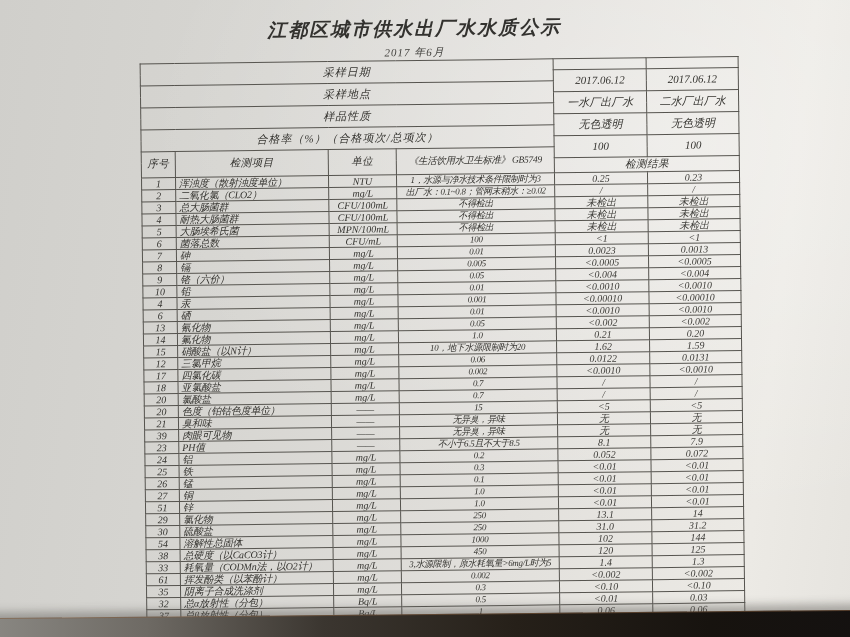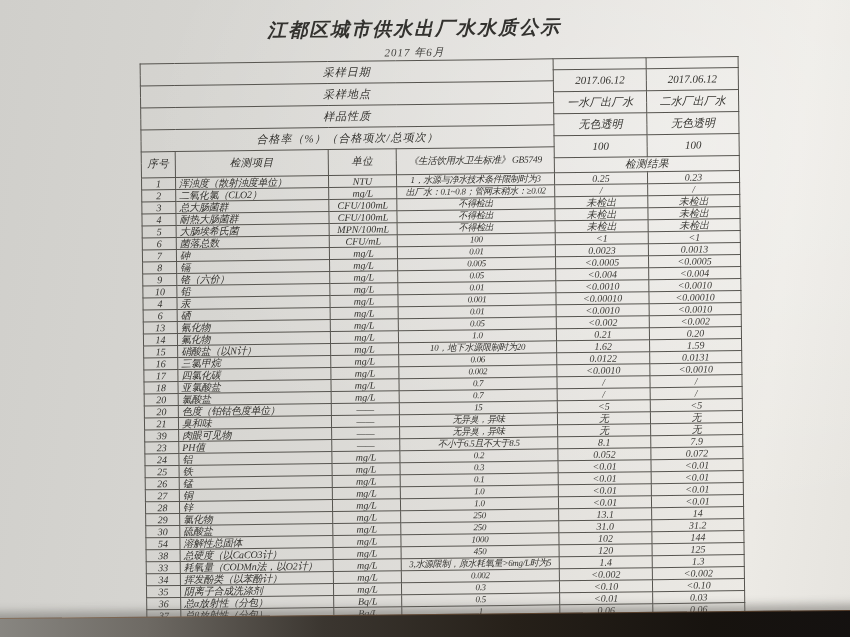--- a/index.html
+++ b/index.html
@@ -235,21 +235,21 @@
             </tr>
             <tr class="data">
               <td class="no">15</td>
               <td class="item">硝酸盐（以N计）</td>
               <td class="unit">mg/L</td>
               <td class="std">10，地下水源限制时为20</td>
               <td class="res">1.62</td>
               <td class="res">1.59</td>
             </tr>
             <tr class="data">
-              <td class="no">16</td>
+              <td class="no">12</td>
               <td class="item">三氯甲烷</td>
               <td class="unit">mg/L</td>
               <td class="std">0.06</td>
               <td class="res">0.0122</td>
               <td class="res">0.0131</td>
             </tr>
             <tr class="data">
               <td class="no">17</td>
               <td class="item">四氯化碳</td>
               <td class="unit">mg/L</td>
@@ -331,21 +331,21 @@
             </tr>
             <tr class="data">
               <td class="no">27</td>
               <td class="item">铜</td>
               <td class="unit">mg/L</td>
               <td class="std">1.0</td>
               <td class="res">&lt;0.01</td>
               <td class="res">&lt;0.01</td>
             </tr>
             <tr class="data">
-              <td class="no">28</td>
+              <td class="no">51</td>
               <td class="item">锌</td>
               <td class="unit">mg/L</td>
               <td class="std">1.0</td>
               <td class="res">&lt;0.01</td>
               <td class="res">&lt;0.01</td>
             </tr>
             <tr class="data">
               <td class="no">29</td>
               <td class="item">氯化物</td>
               <td class="unit">mg/L</td>
@@ -379,37 +379,37 @@
             </tr>
             <tr class="data">
               <td class="no">33</td>
               <td class="item">耗氧量（CODMn法，以O2计）</td>
               <td class="unit">mg/L</td>
               <td class="std">3,水源限制，原水耗氧量&gt;6mg/L时为5</td>
               <td class="res">1.4</td>
               <td class="res">1.3</td>
             </tr>
             <tr class="data">
-              <td class="no">34</td>
+              <td class="no">61</td>
               <td class="item">挥发酚类（以苯酚计）</td>
               <td class="unit">mg/L</td>
               <td class="std">0.002</td>
               <td class="res">&lt;0.002</td>
               <td class="res">&lt;0.002</td>
             </tr>
             <tr class="data">
               <td class="no">35</td>
               <td class="item">阴离子合成洗涤剂</td>
               <td class="unit">mg/L</td>
               <td class="std">0.3</td>
               <td class="res">&lt;0.10</td>
               <td class="res">&lt;0.10</td>
             </tr>
             <tr class="data">
-              <td class="no">36</td>
+              <td class="no">32</td>
               <td class="item">总α放射性（分包）</td>
               <td class="unit">Bq/L</td>
               <td class="std">0.5</td>
               <td class="res">&lt;0.01</td>
               <td class="res">0.03</td>
             </tr>
             <tr class="data">
               <td class="no">37</td>
               <td class="item">总β放射性（分包）</td>
               <td class="unit">Bq/L</td>

